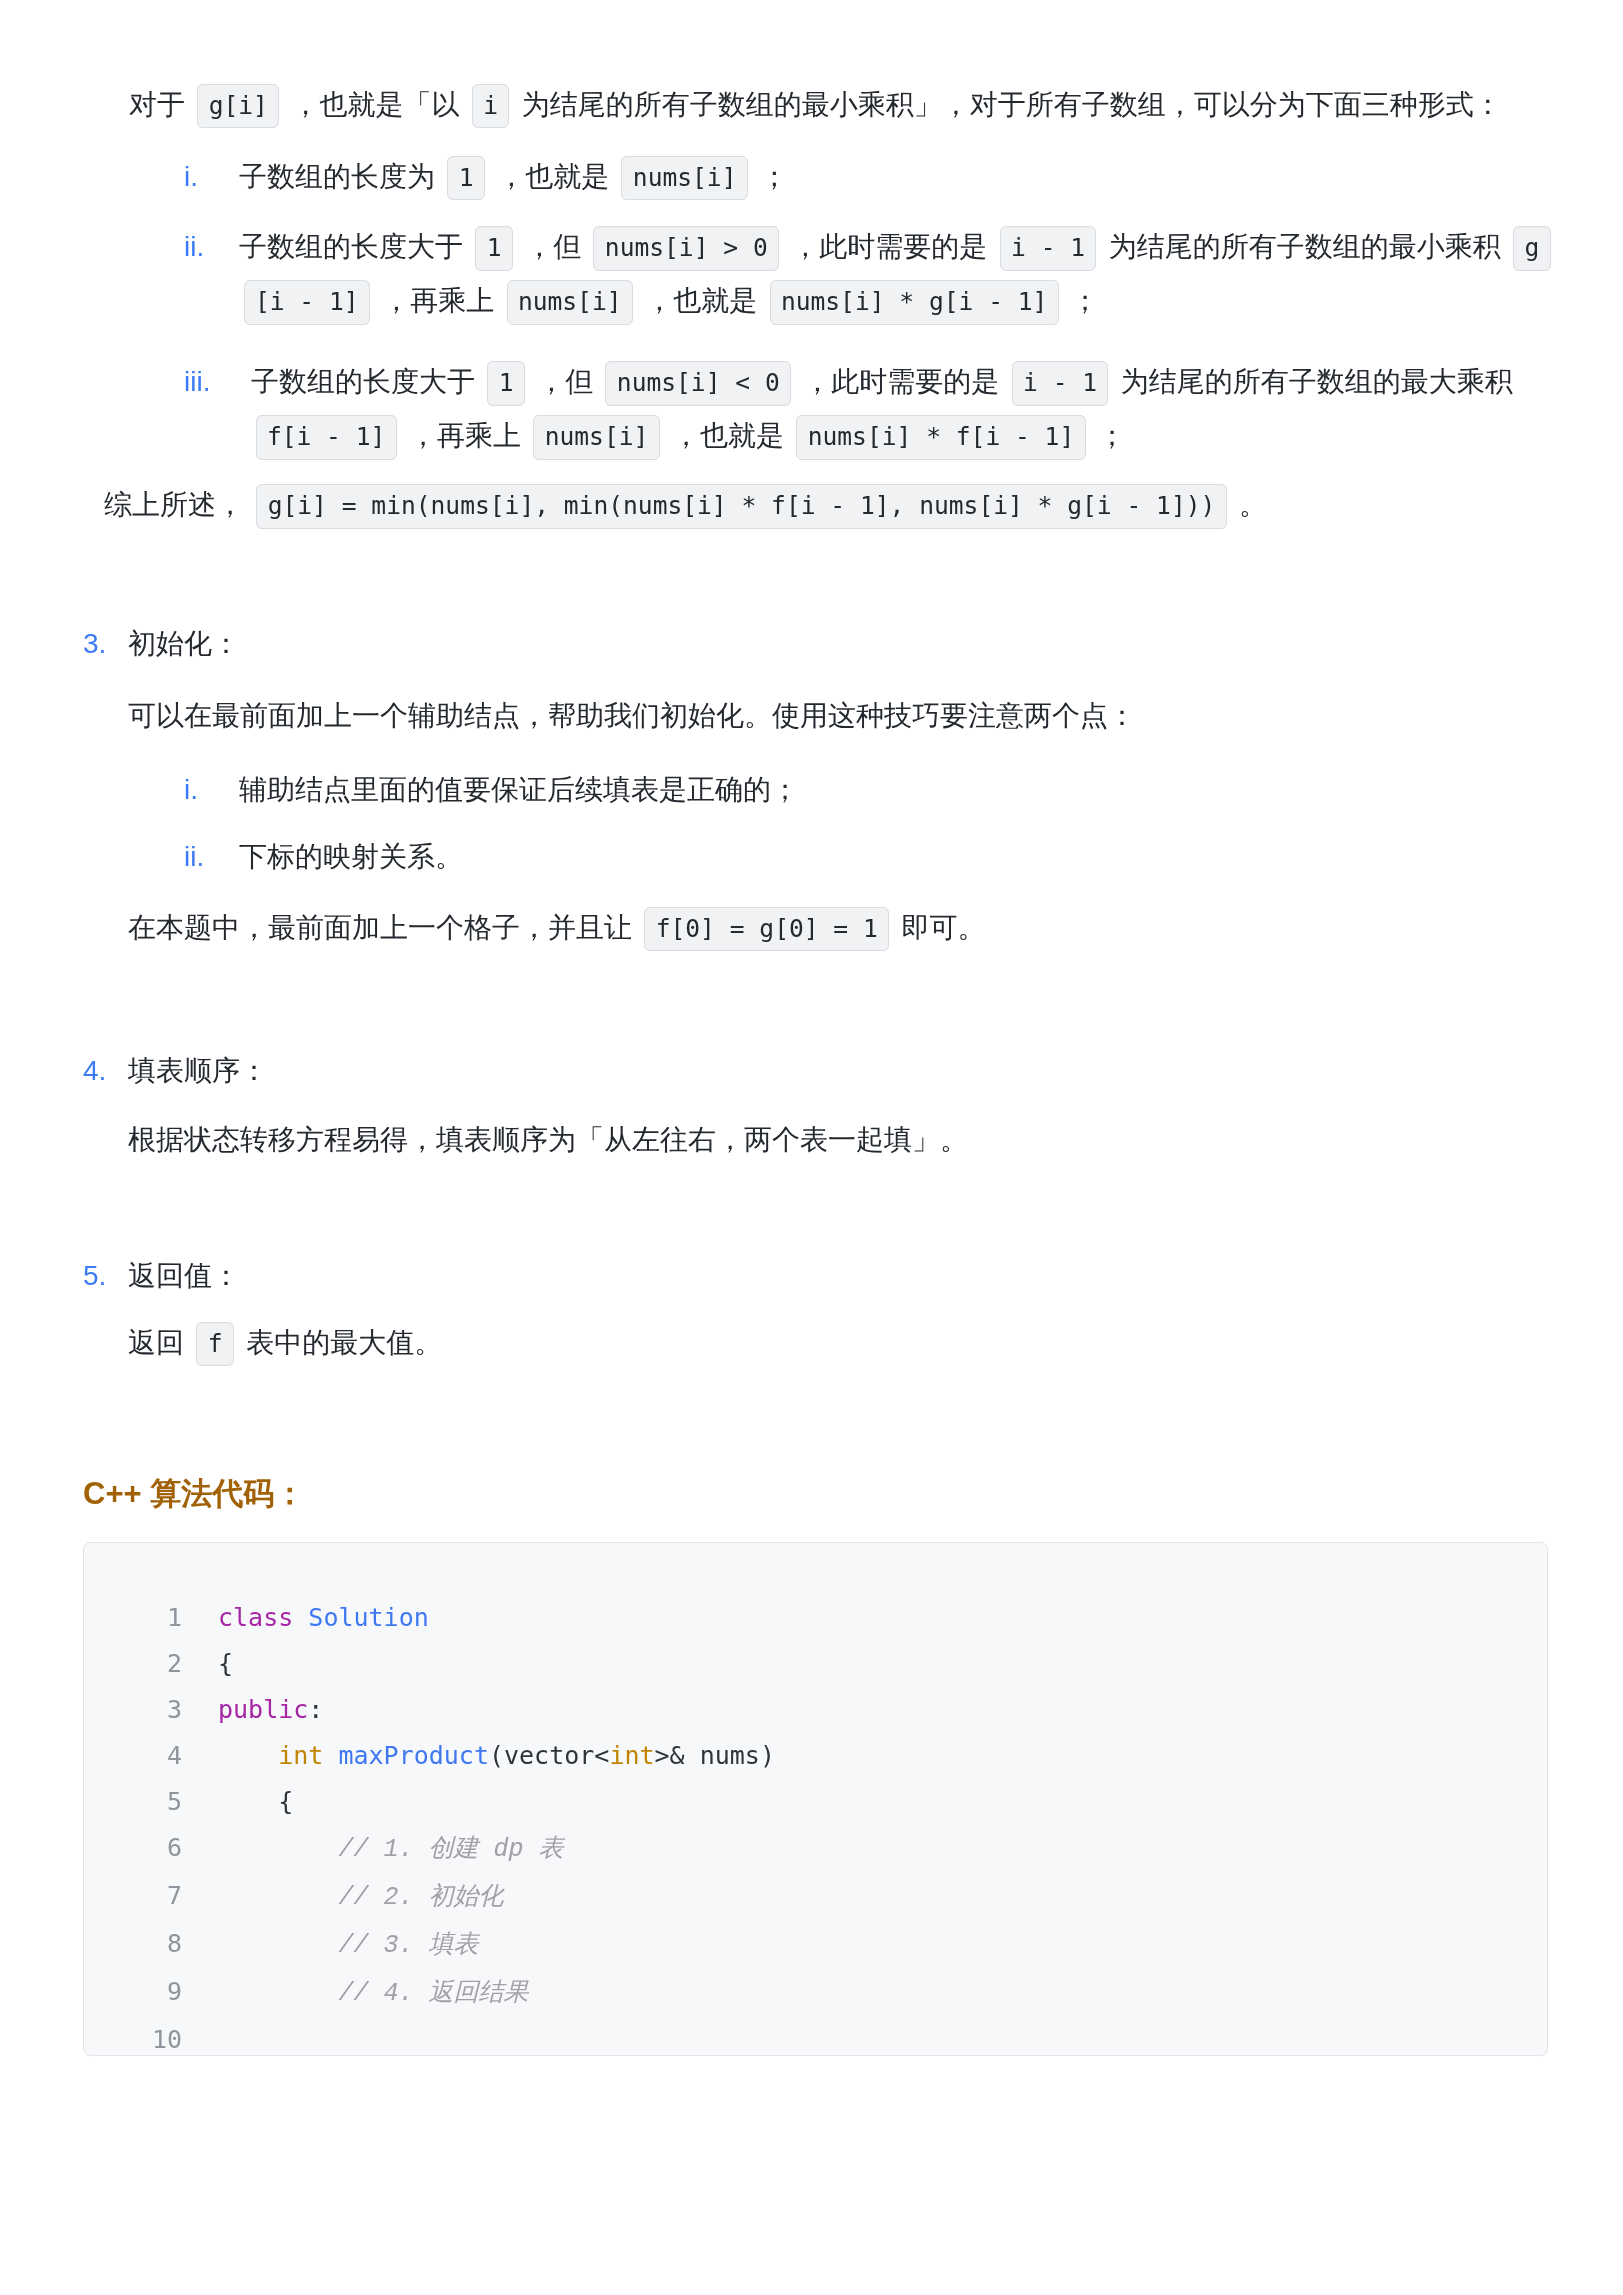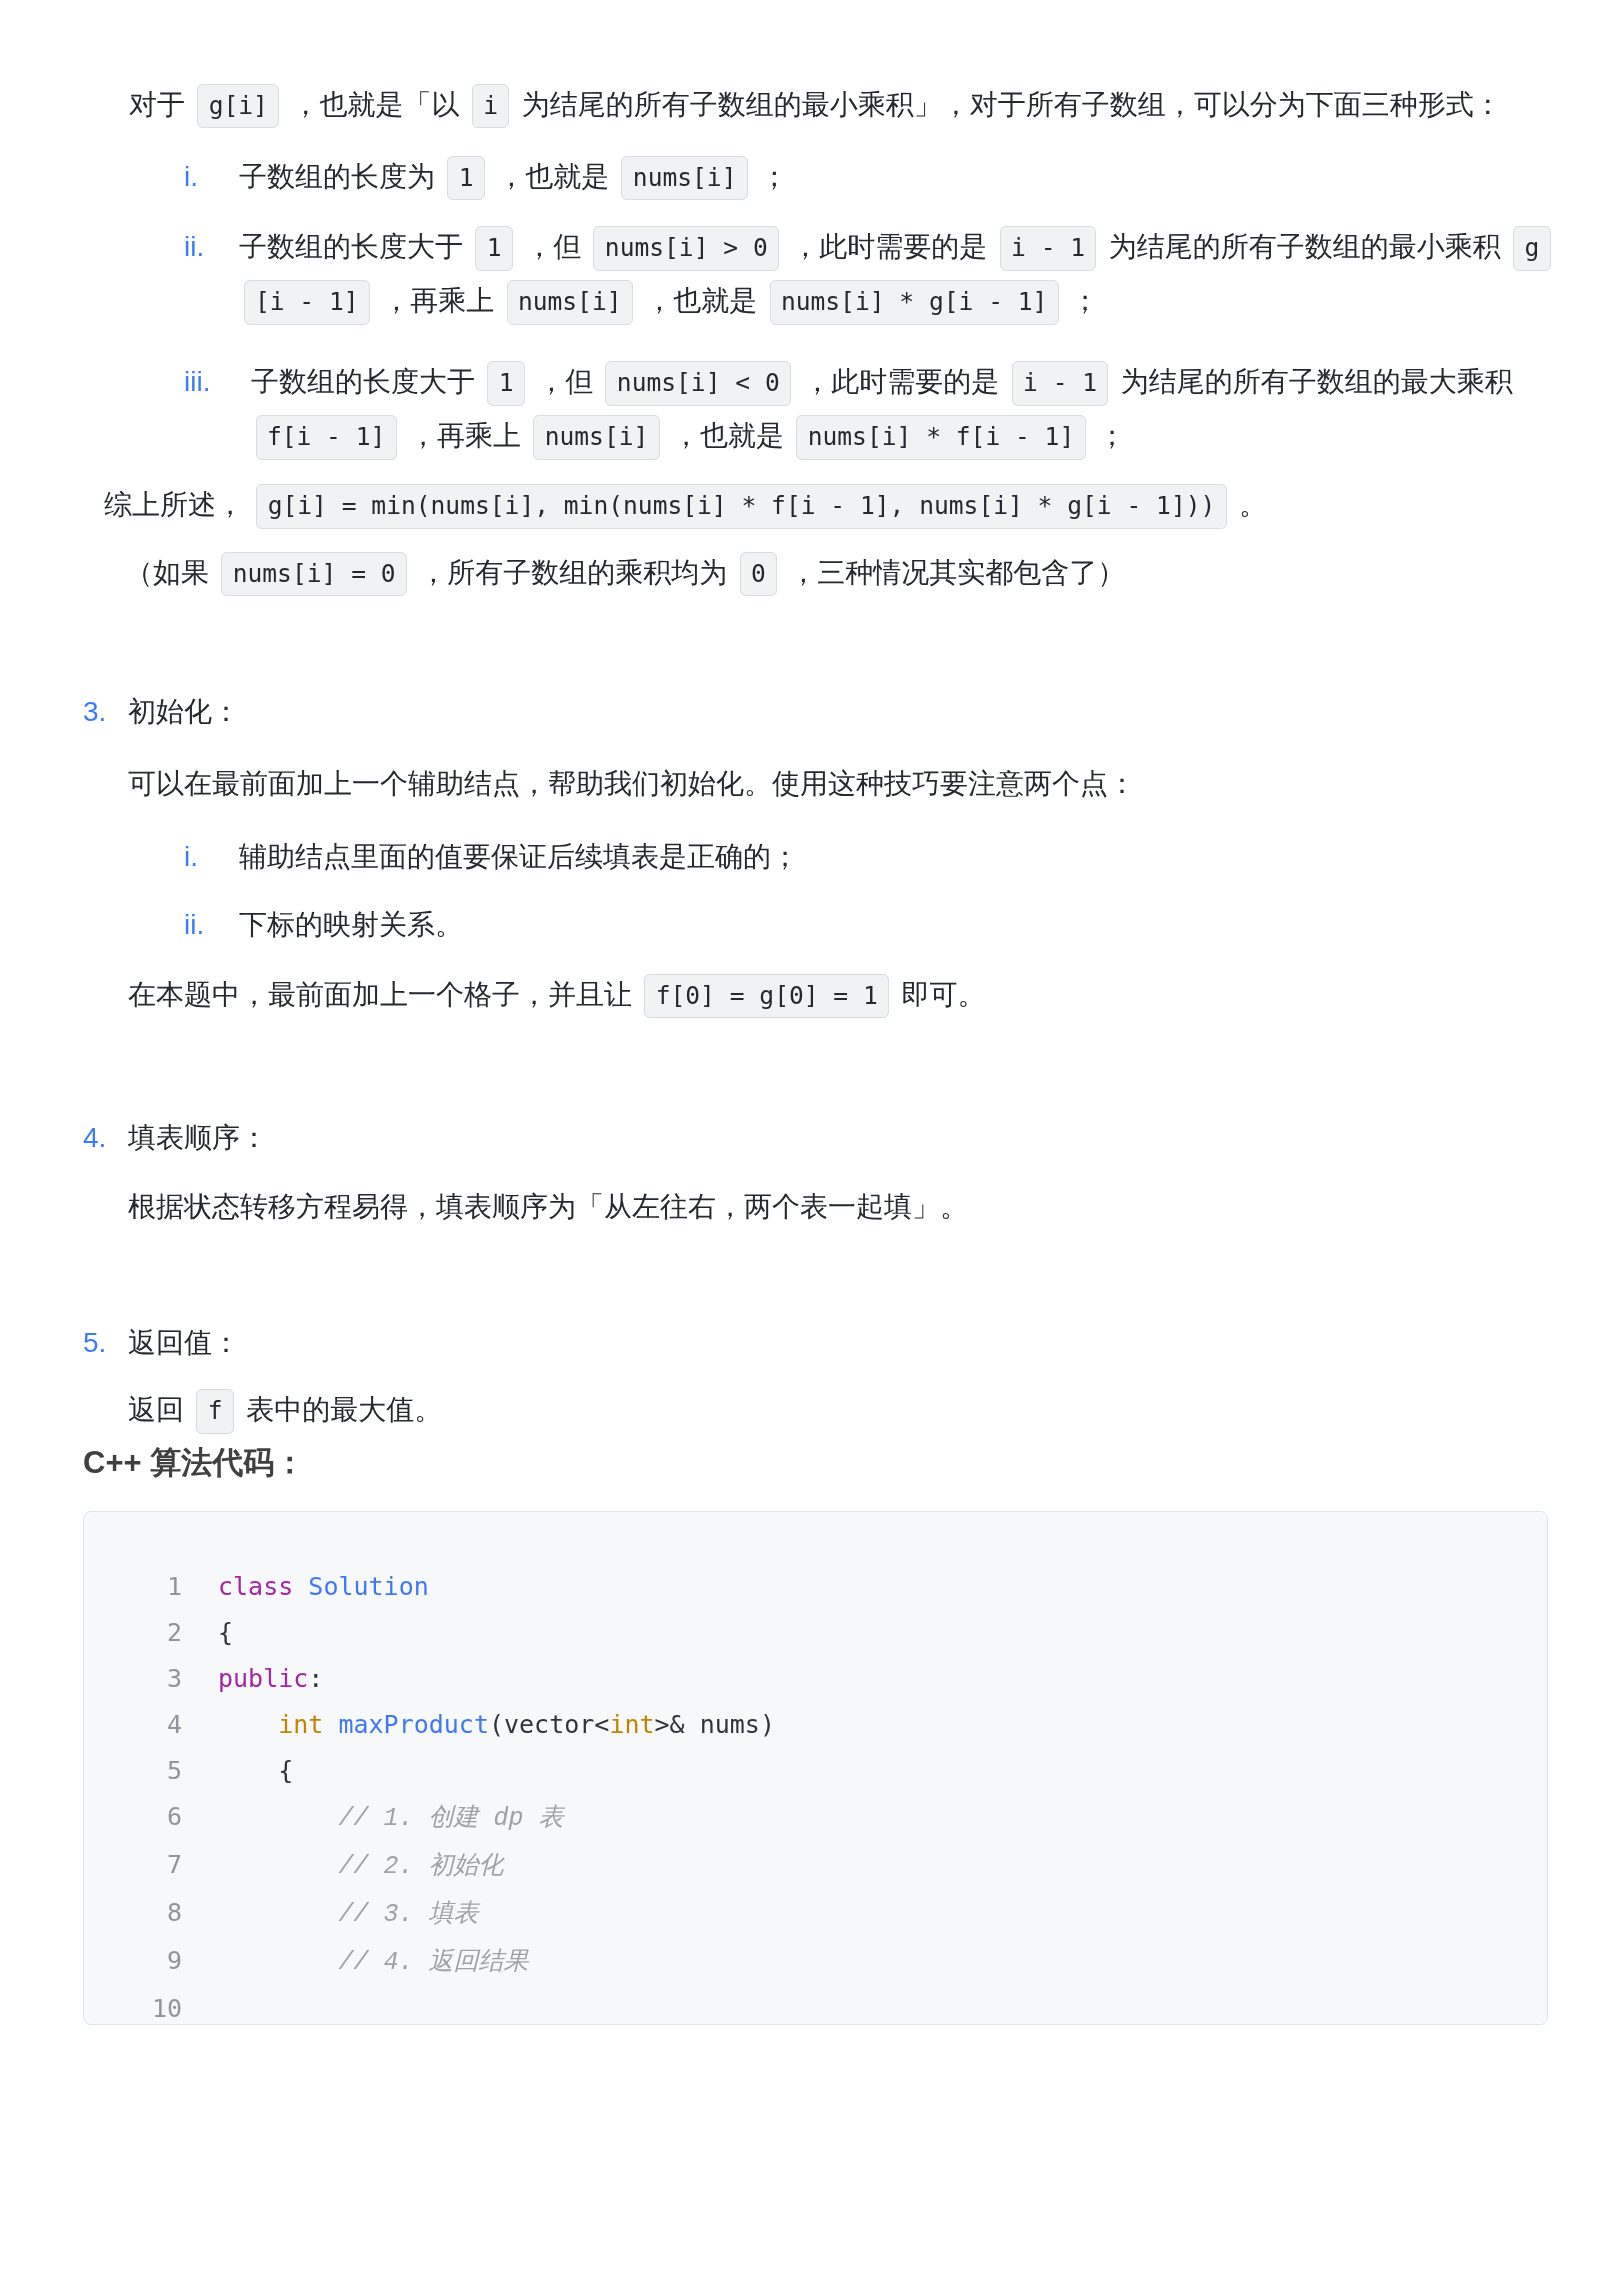--- a/index.html
+++ b/index.html
@@ -52,21 +52,22 @@
   .m-s3p{margin-top:18px;}
   .m-s3i{margin-top:19.4px;}
   .m-s3ii{margin-top:13.4px;}
   .m-s3a{margin-top:16.4px;}
   .m-s4{margin-top:89px;}
   .m-s4p{margin-top:15px;}
   .m-s5{margin-top:82px;}
   .m-s5p{margin-top:13.4px;}
 
   .code-heading{
-    font-size:31px;line-height:51px;font-weight:bold;color:#404040;
+    margin-top:98px;
+    font-size:31px;line-height:51px;font-weight:bold;color:#a16207;
   }
   .code-block{
     margin-top:23px;
     width:1465px;
     background:var(--code-bg);
     border:1.5px solid var(--code-border);
     border-radius:7.4px;
     padding:52px 0 0 0;
     height:514px;
     overflow:hidden;
@@ -97,21 +98,20 @@
   <div class="subitem m-sub2">
     <span class="marker">ii.</span>
     <div class="subtext"><span>子数组的长度大于 </span><code class="chip">1</code><span> ，但 </span><code class="chip">nums[i] &gt; 0</code><span> ，此时需要的是 </span><code class="chip">i - 1</code><span> 为结尾的所有子数组的最小乘积 </span><code class="chip">g[i - 1]</code><span> ，再乘上 </span><code class="chip">nums[i]</code><span> ，也就是 </span><code class="chip">nums[i] * g[i - 1]</code><span> ；</span></div>
   </div>
   <div class="subitem m-sub3">
     <span class="marker">iii.</span>
     <div class="subtext"><span>子数组的长度大于 </span><code class="chip">1</code><span> ，但 </span><code class="chip">nums[i] &lt; 0</code><span> ，此时需要的是 </span><code class="chip">i - 1</code><span> 为结尾的所有子数组的最大乘积 </span><code class="chip">f[i - 1]</code><span> ，再乘上 </span><code class="chip">nums[i]</code><span> ，也就是 </span><code class="chip">nums[i] * f[i - 1]</code><span> ；</span></div>
   </div>
 
   <p class="para p-summary"><span>综上所述， </span><code class="chip">g[i] = min(nums[i], min(nums[i] * f[i - 1], nums[i] * g[i - 1]))</code><span> 。</span></p>
-  <p class="para p-note"><span>（如果 </span><code class="chip">nums[i] = 0</code><span> ，所有子数组的乘积均为 </span><code class="chip">0</code><span> ，三种情况其实都包含了）</span></p>
 
   <div class="secrow m-s3">
     <span class="marker">3.</span>
     <span class="sectitle">初始化：</span>
   </div>
   <p class="para p-sec m-s3p"><span>可以在最前面加上一个辅助结点，帮助我们初始化。使用这种技巧要注意两个点：</span></p>
   <div class="subitem m-s3i">
     <span class="marker">i.</span>
     <div class="subtext"><span>辅助结点里面的值要保证后续填表是正确的；</span></div>
   </div>

